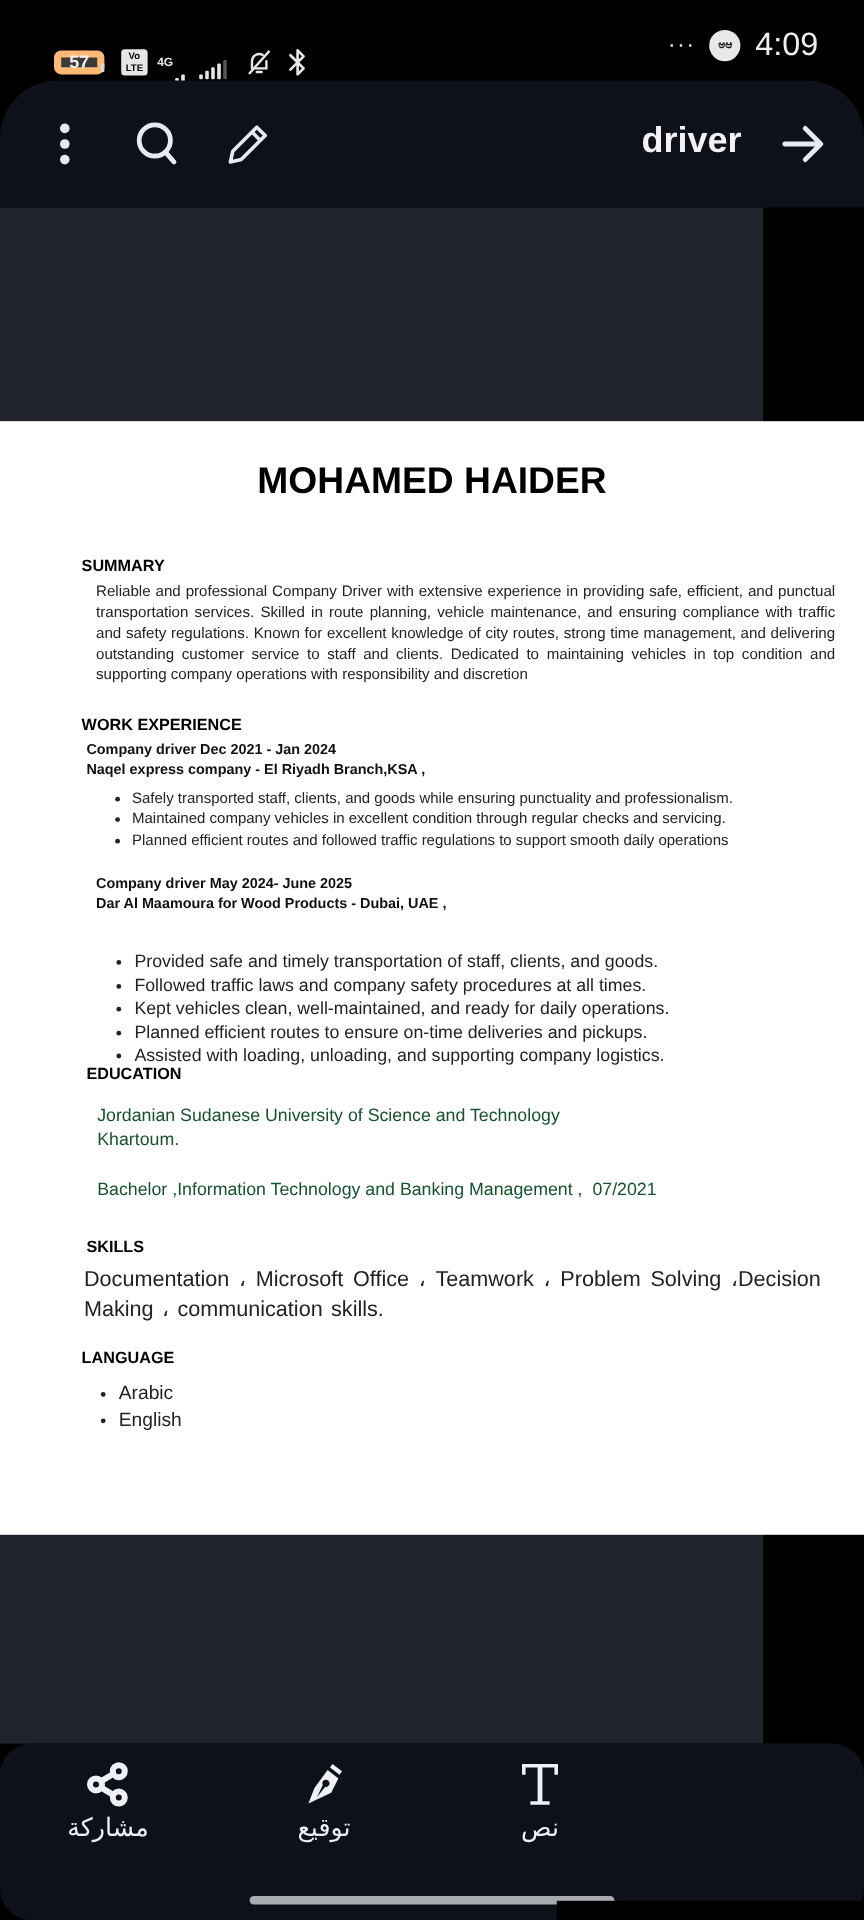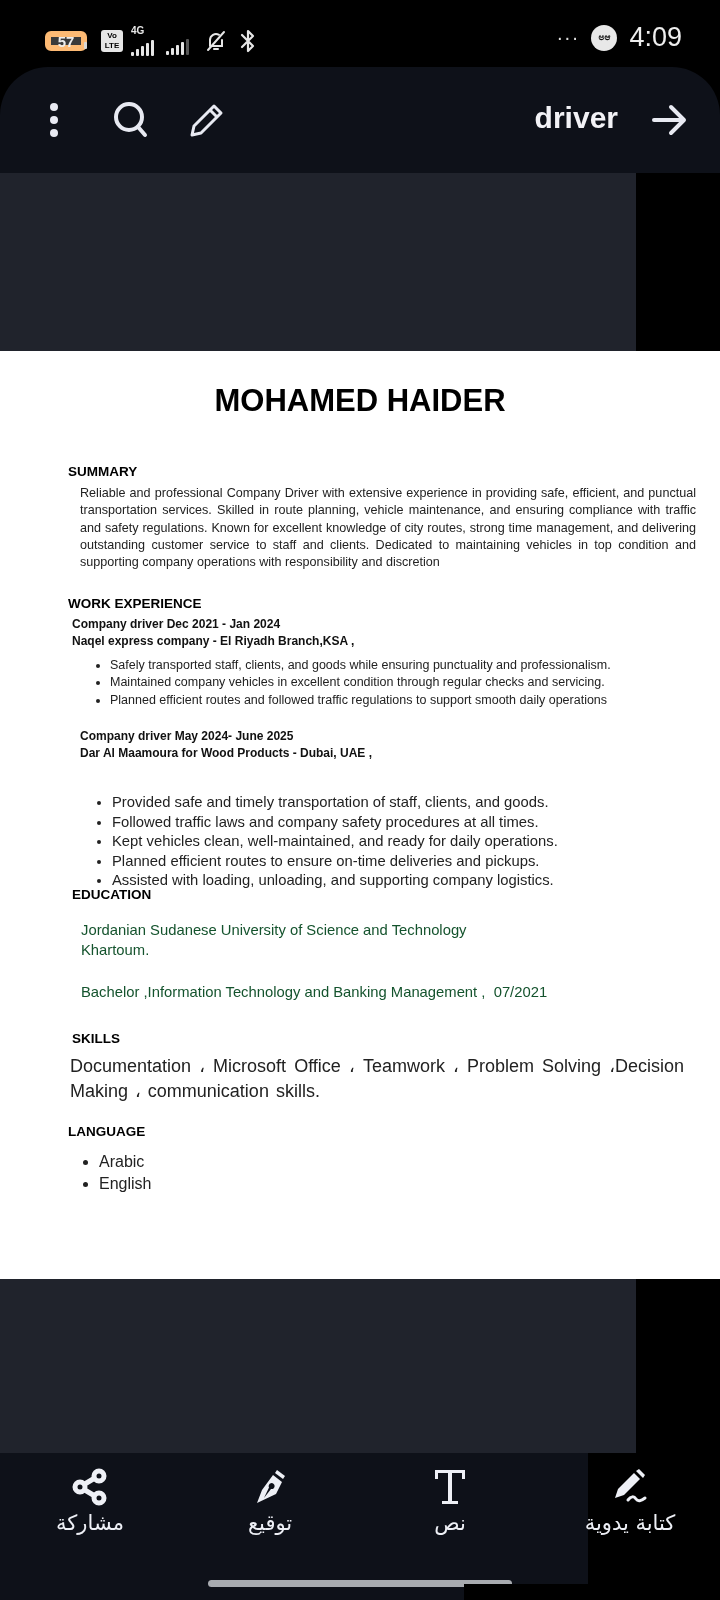--- a/index.html
+++ b/index.html
@@ -5,21 +5,21 @@
   * { box-sizing: border-box; margin: 0; padding: 0; }
   html, body { width: 720px; height: 1600px; overflow: hidden; background: #000; }
   body { font-family: "Liberation Sans", sans-serif; position: relative; }
 
   
   .status-bar { position: absolute; left: 0; top: 0; width: 720px; height: 70px; background: #000; color: #e8e8e8; }
   .sb-left { position: absolute; left: 45px; top: 26px; display: flex; align-items: center; gap: 6px; }
   .battery { position: relative; width: 42px; height: 20px; border: 6px solid #fdba74; border-radius: 6px; display: flex; align-items: center; justify-content: center; font-size: 15px; font-weight: bold; color: #eee; background: #3a3a3a; }
   .battery::after { content: ""; position: absolute; right: -6px; top: 5px; width: 3px; height: 7px; background: #d8d8d8; border-radius: 1px; }
   .volte { margin-left: 8px; width: 22px; height: 22px; background: #e6e6e6; color: #000; font-size: 8px; font-weight: bold; line-height: 10px; text-align: center; border-radius: 3px; padding-top: 1px; }
-  .net { display: flex; flex-direction: column; align-items: flex-start; font-size: 10px; font-weight: bold; line-height: 10px; margin-left: 2px; }
+  .net { display: flex; flex-direction: column; align-items: flex-start; font-size: 10px; font-weight: bold; line-height: 10px; margin-left: 2px; margin-top: 22px; }
   .bars { display: flex; align-items: flex-end; gap: 2px; height: 20px; }
   .bars span { width: 3px; background: #e6e6e6; border-radius: 1px; }
   .bars.dim span:last-child { background: #555; }
   .sb-icon { width: 26px; height: 26px; display: flex; align-items: center; justify-content: center; }
   .sb-right { position: absolute; right: 38px; top: 22px; display: flex; align-items: center; gap: 12px; }
   .dots { font-size: 20px; letter-spacing: 1px; color: #ddd; }
   .app-badge { width: 26px; height: 26px; border-radius: 50%; background: #e8e8e8; color: #111; font-size: 9px; font-weight: bold; display: flex; align-items: center; justify-content: center; }
   .clock { font-size: 27px; color: #eee; }
 
   
@@ -35,21 +35,21 @@
   .h { position: absolute; font-size: 13.5px; font-weight: bold; color: #000; }
   .summary { position: absolute; left: 80px; top: 134px; width: 616px; font-size: 12.6px; line-height: 17.3px; text-align: justify; color: #222; }
   .job-title, .job-company { position: absolute; font-size: 12px; font-weight: bold; color: #111; }
   ul.small { position: absolute; left: 110px; font-size: 12.5px; line-height: 17.3px; color: #222; list-style: disc; }
   ul.big { position: absolute; left: 112px; font-size: 14.8px; line-height: 19.5px; color: #222; list-style: disc; margin-top: 28px; }
   .edu { position: absolute; left: 81px; font-size: 14.8px; line-height: 20px; color: #14532d; }
   .skills { position: absolute; left: 70px; top: 703px; width: 614px; font-size: 18px; line-height: 25px; color: #222; text-align: justify; text-align-last: left; word-spacing: 2px; }
   ul.lang { position: absolute; left: 99px; top: 800px; font-size: 16px; line-height: 22px; color: #222; list-style: disc; }
 
   
-  .bottom-bar { position: absolute; left: 0; top: 1453px; width: 588px; height: 147px; background: #0e1119; }
+  .bottom-bar { position: absolute; left: 0; top: 1453px; width: 720px; height: 147px; background: #0e1119; border-radius: 26px; }
   .bb-item { position: absolute; top: 0; width: 180px; height: 105px; display: flex; flex-direction: column; align-items: center; cursor: pointer; }
   .bb-icon { margin-top: 14px; width: 40px; height: 40px; display: flex; align-items: center; justify-content: center; }
   .bb-label { margin-top: 4px; font-size: 21px; color: #eef0f6; direction: rtl; font-family: "DejaVu Sans", sans-serif; }
   .home-indicator { position: absolute; left: 208px; top: 1580px; width: 304px; height: 7px; border-radius: 4px; background: #a8abb0; }
   .corner-black { position: absolute; left: 464px; top: 1584px; width: 256px; height: 16px; background: #000; }
 </style>
 </head>
 <body>
 
 <div class="status-bar">
@@ -189,25 +189,15 @@
     <span class="bb-label">توقيع</span>
   </div>
   <div class="bb-item" style="left:360px">
     <div class="bb-icon">
       <svg width="34" height="38" viewBox="0 0 34 38" fill="#eef0f6">
           <path d="M2 2h30v9h-3V5H19v28h6v3H9v-3h6V5H5v6H2z"></path>
         </svg>
     </div>
     <span class="bb-label">نص</span>
   </div>
-  <div class="bb-item" style="left:540px">
-    <div class="bb-icon">
-      <svg width="40" height="38" viewBox="0 0 40 38" fill="none">
-          <path d="M5 30l3-9L24 5l6 6-16 16z" fill="#eef0f6"></path>
-          <path d="M26 3l3-2 6 6-2 3z" fill="#eef0f6"></path>
-          <path d="M18 32c3-4 6-4 8-1s5 2 9-1" stroke="#eef0f6" stroke-width="3" stroke-linecap="round"></path>
-        </svg>
-    </div>
-    <span class="bb-label">كتابة يدوية</span>
-  </div>
 </div>
 <div class="home-indicator"></div>
 <div class="corner-black"></div>
 
 </body></html>

